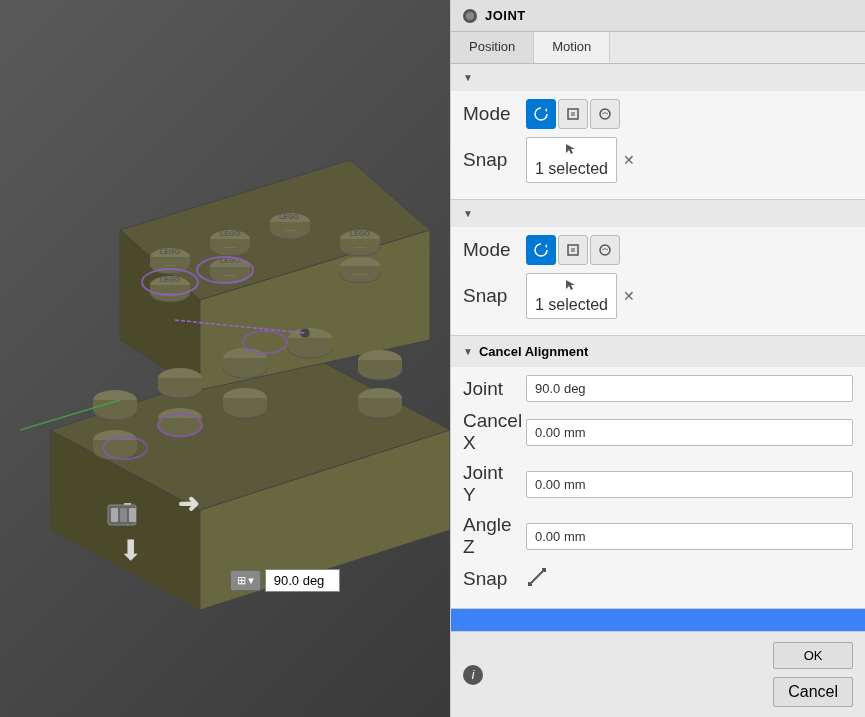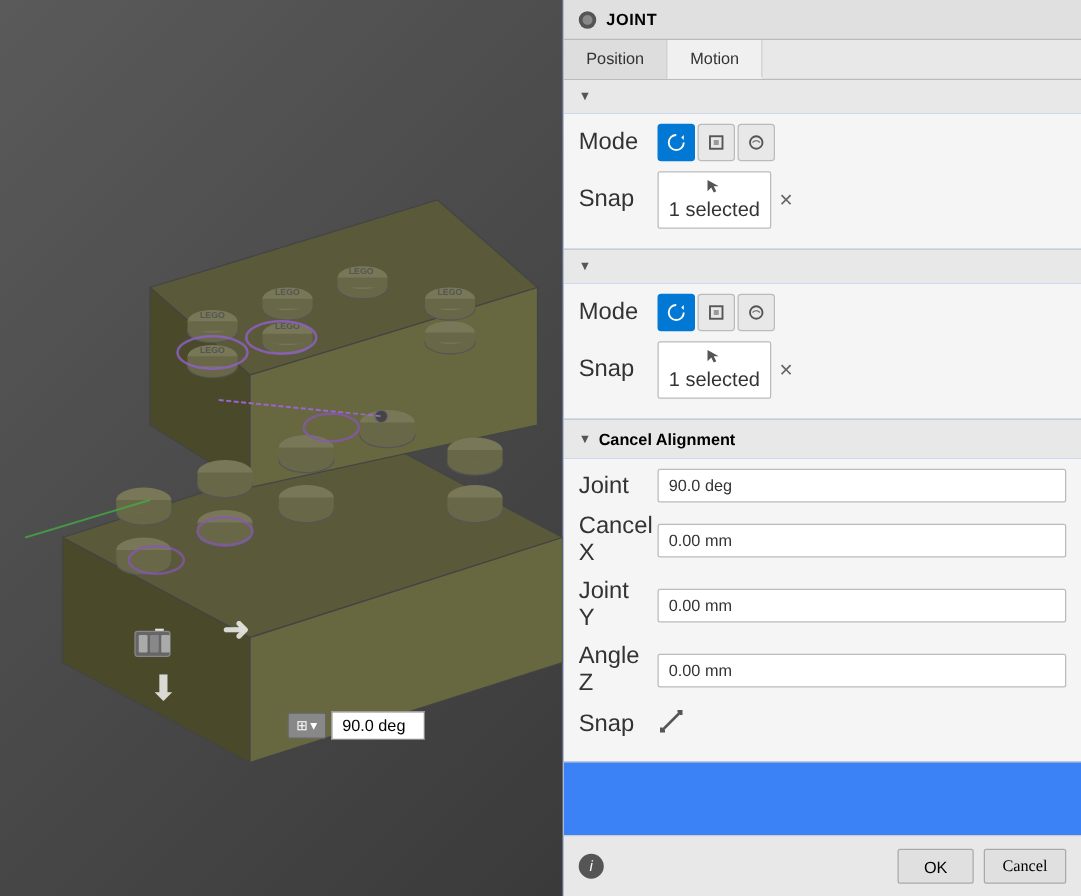--- a/index.html
+++ b/index.html
@@ -211,39 +211,39 @@
       display: flex;
       justify-content: space-between;
       align-items: center;
       border-top: 1px solid #ccc;
       background: #e8e8e8;
     }
 
     .footer-buttons {
       display: flex;
       gap: 8px;
+      flex-direction: column;
     }
 
     .btn-ok {
       background: #e0e0e0;
       border: 1px solid #aaa;
       padding: 5px 20px;
       cursor: pointer;
       font-size: 13px;
       border-radius: 2px;
     }
 
     .btn-cancel {
       background: #e0e0e0;
       border: 1px solid #aaa;
       padding: 5px 14px;
       cursor: pointer;
-      font-size: 13px;
+      font-size: 16px;
       border-radius: 2px;
-      font-family: Liberation Serif, serif;
     }
 
     .info-icon {
       width: 20px;
       height: 20px;
       border-radius: 50%;
       background: #555;
       color: white;
       font-style: italic;
       font-size: 12px;

